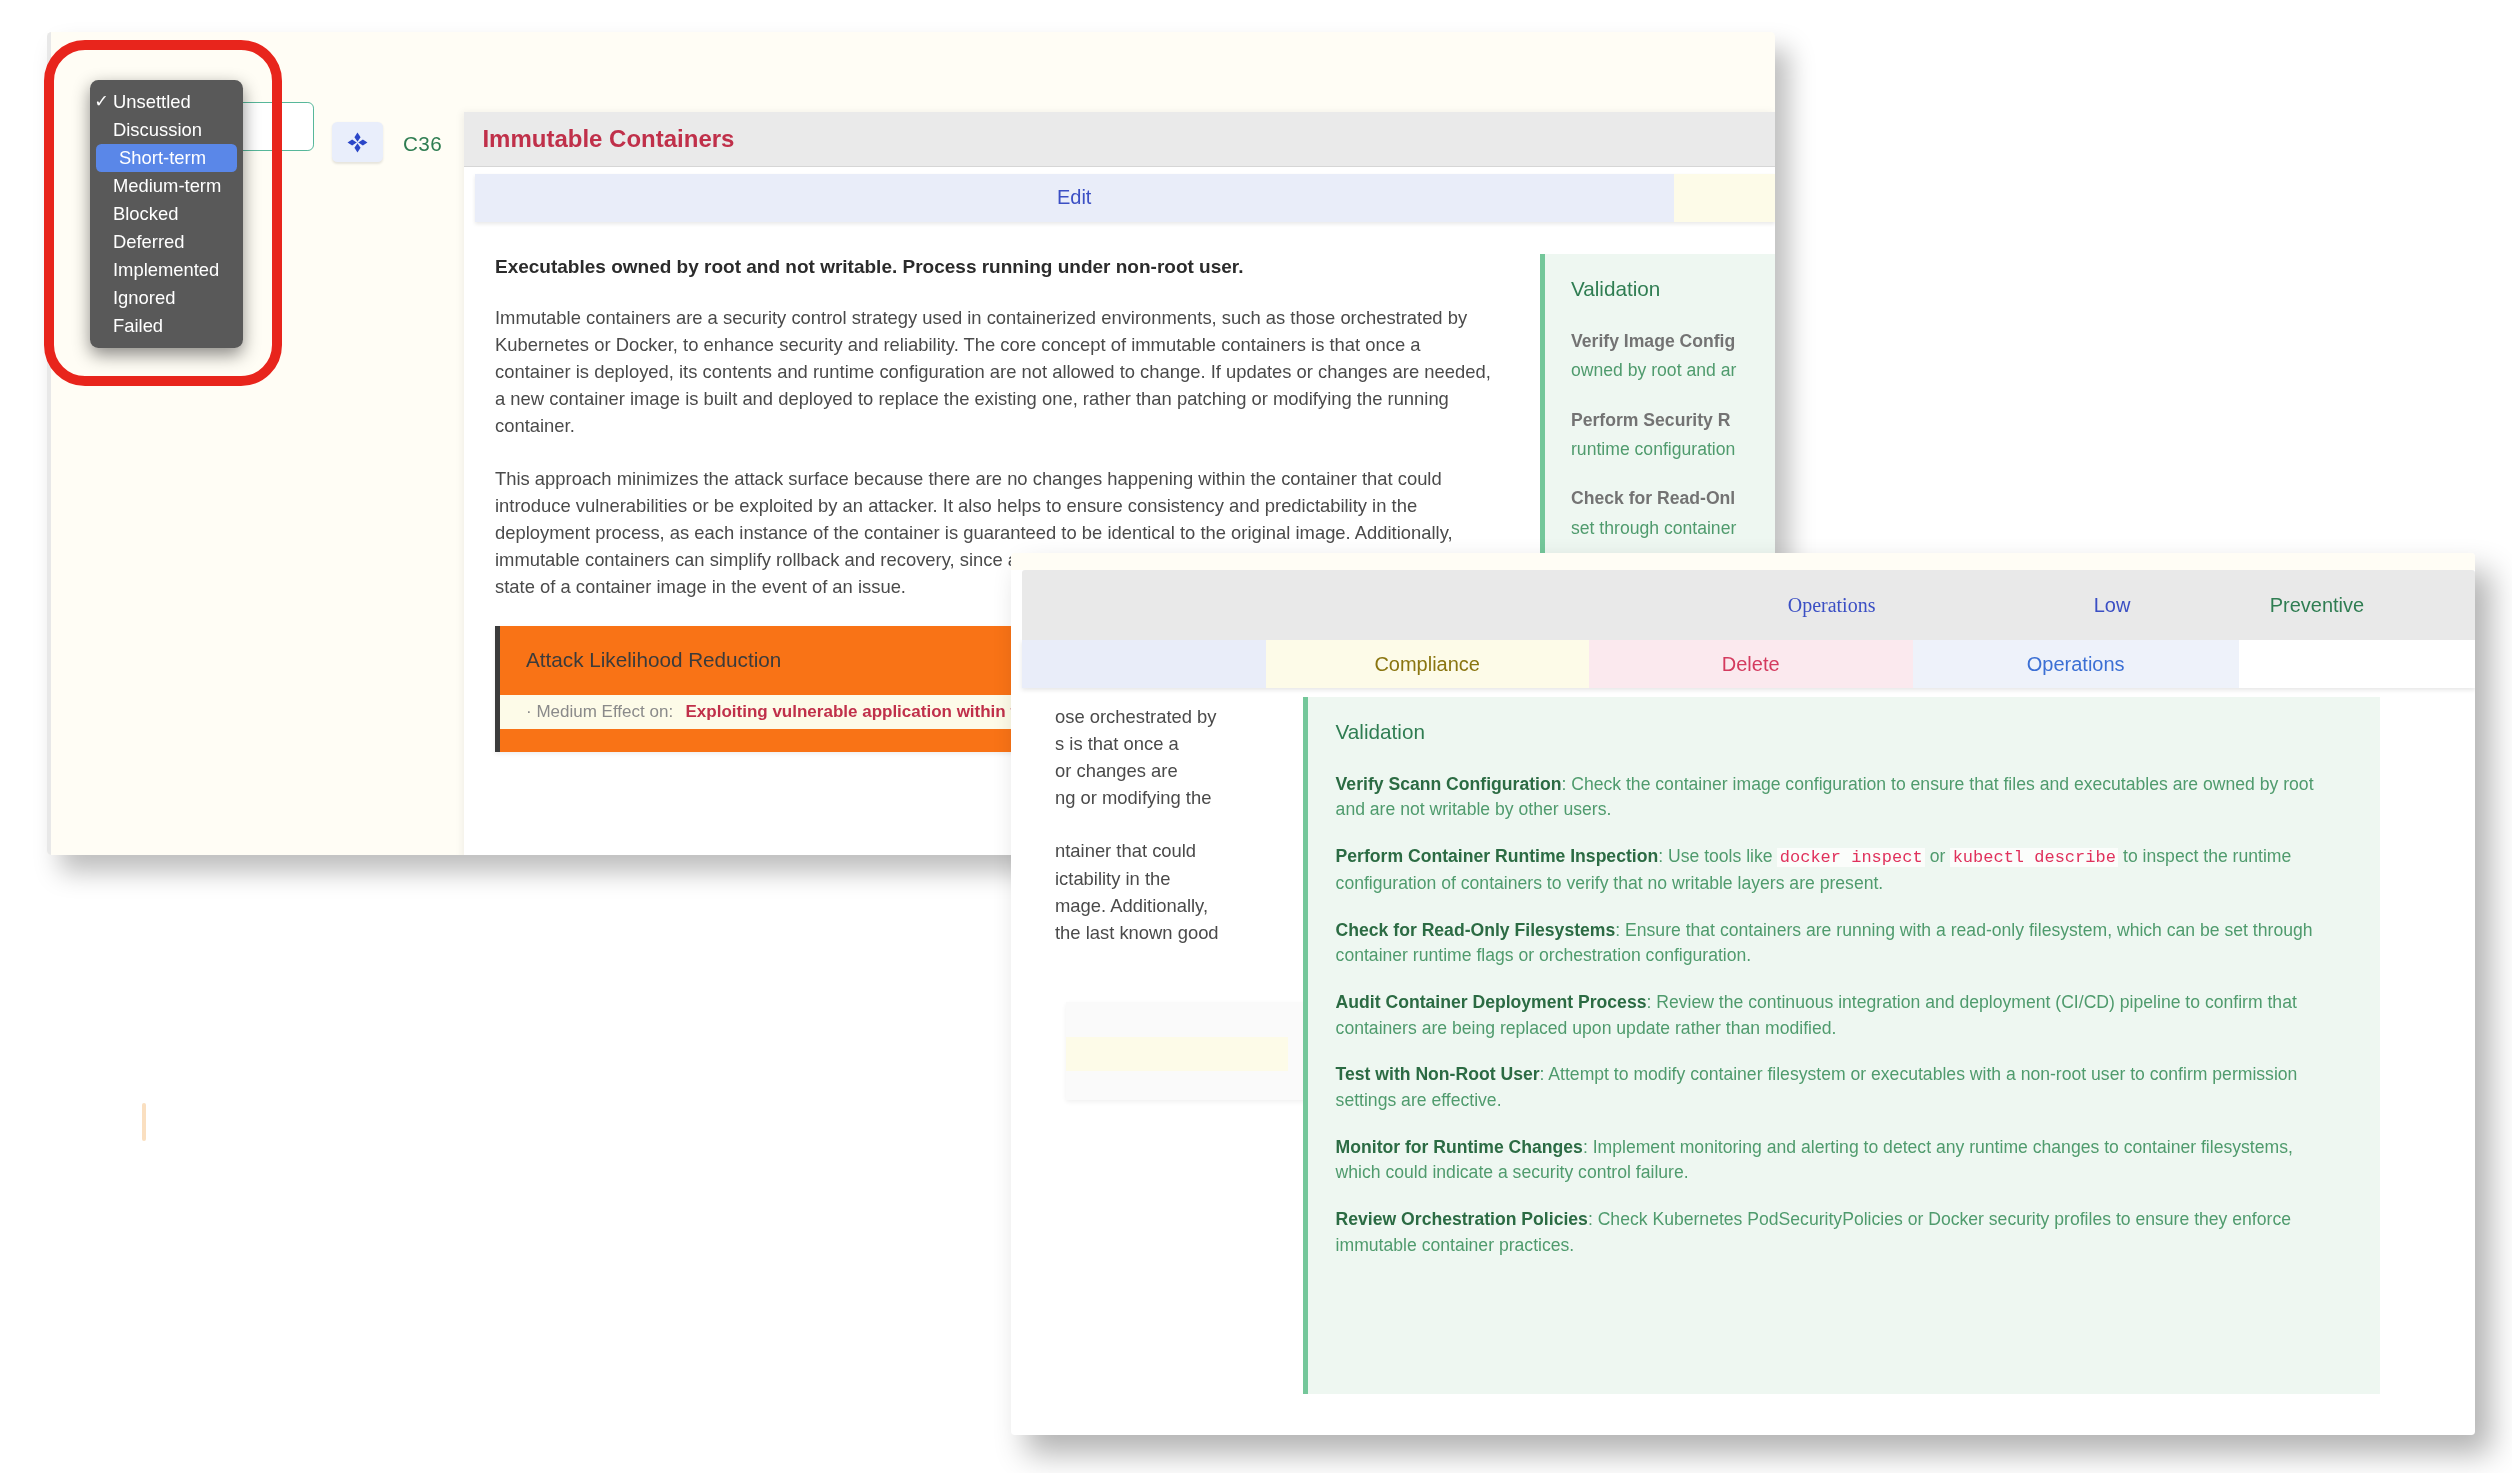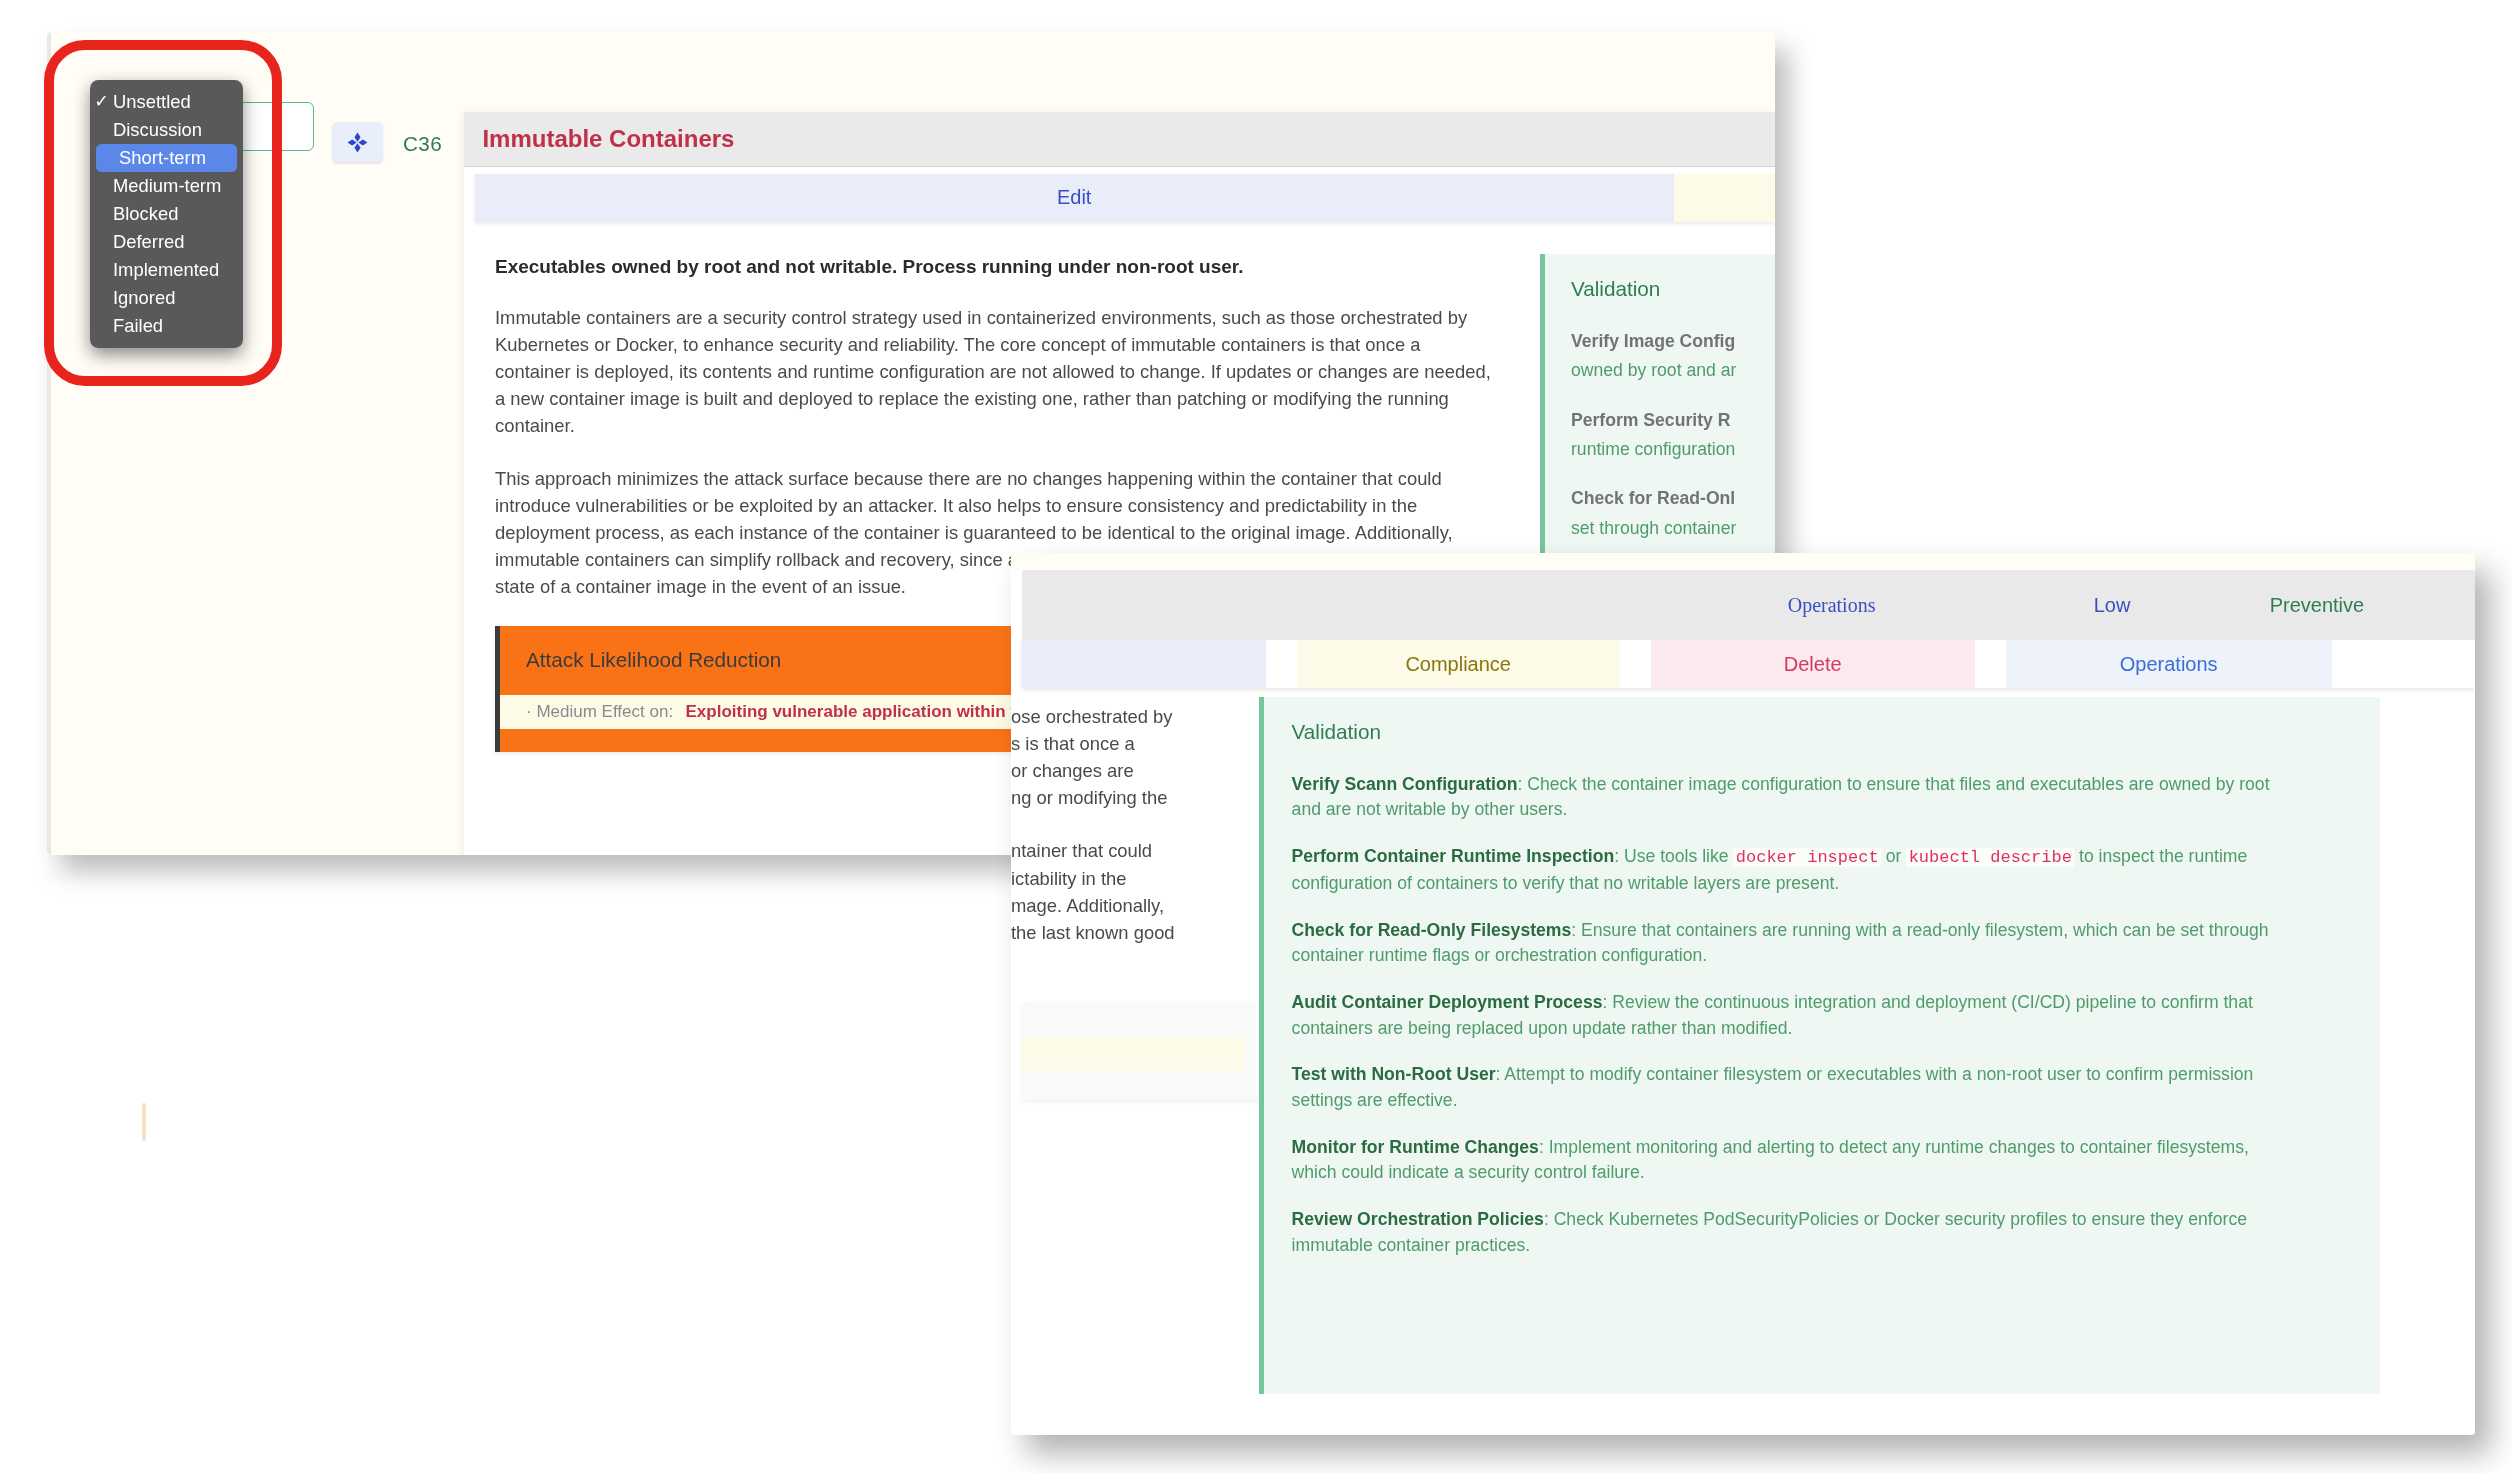--- a/index.html
+++ b/index.html
@@ -159,32 +159,31 @@
     display:flex;align-items:center;position:relative;
   }
   .meta-item{font-size:20px;}
   .m-ops{position:absolute;left:766px;color:#3b4fc4;font-family:Liberation Serif, serif;}
   .m-low{position:absolute;left:1072px;color:#3b4fc4;}
   .m-prev{position:absolute;left:1248px;color:#2f7d52;}
 
   .fw-actionbar{
     margin-left:10.7px;height:48px;display:flex;
     box-shadow:0 2.3px 4.6px rgba(0,0,0,.10);
-    gap:31px;
   }
   .fw-act{
     display:flex;align-items:center;justify-content:center;
     font-size:20px;height:100%;
   }
   .a-edit{flex:0 0 244px;background:#e9edf9;color:#3b4fc4;}
   .a-comp{flex:0 0 323px;background:#fdfbe8;color:#8a7510;}
   .a-del{flex:0 0 324px;background:#fbe9ee;color:#d43a5e;}
   .a-dup{flex:0 0 326px;background:#eef2fa;color:#3b6fd4;}
 
-  .fw-body{position:relative;height:735px;}
+  .fw-body{position:relative;height:735px;margin-left:44px;}
 
   .fw-clip{
     position:absolute;left:0;top:15.3px;width:257px;
     font-size:18.4px;line-height:1.47;color:#4a4a4a;
     overflow:hidden;
   }
   .fw-clip .ln{white-space:nowrap;}
   .fw-clip .gap{height:26px;}
 
   .fw-alr{

